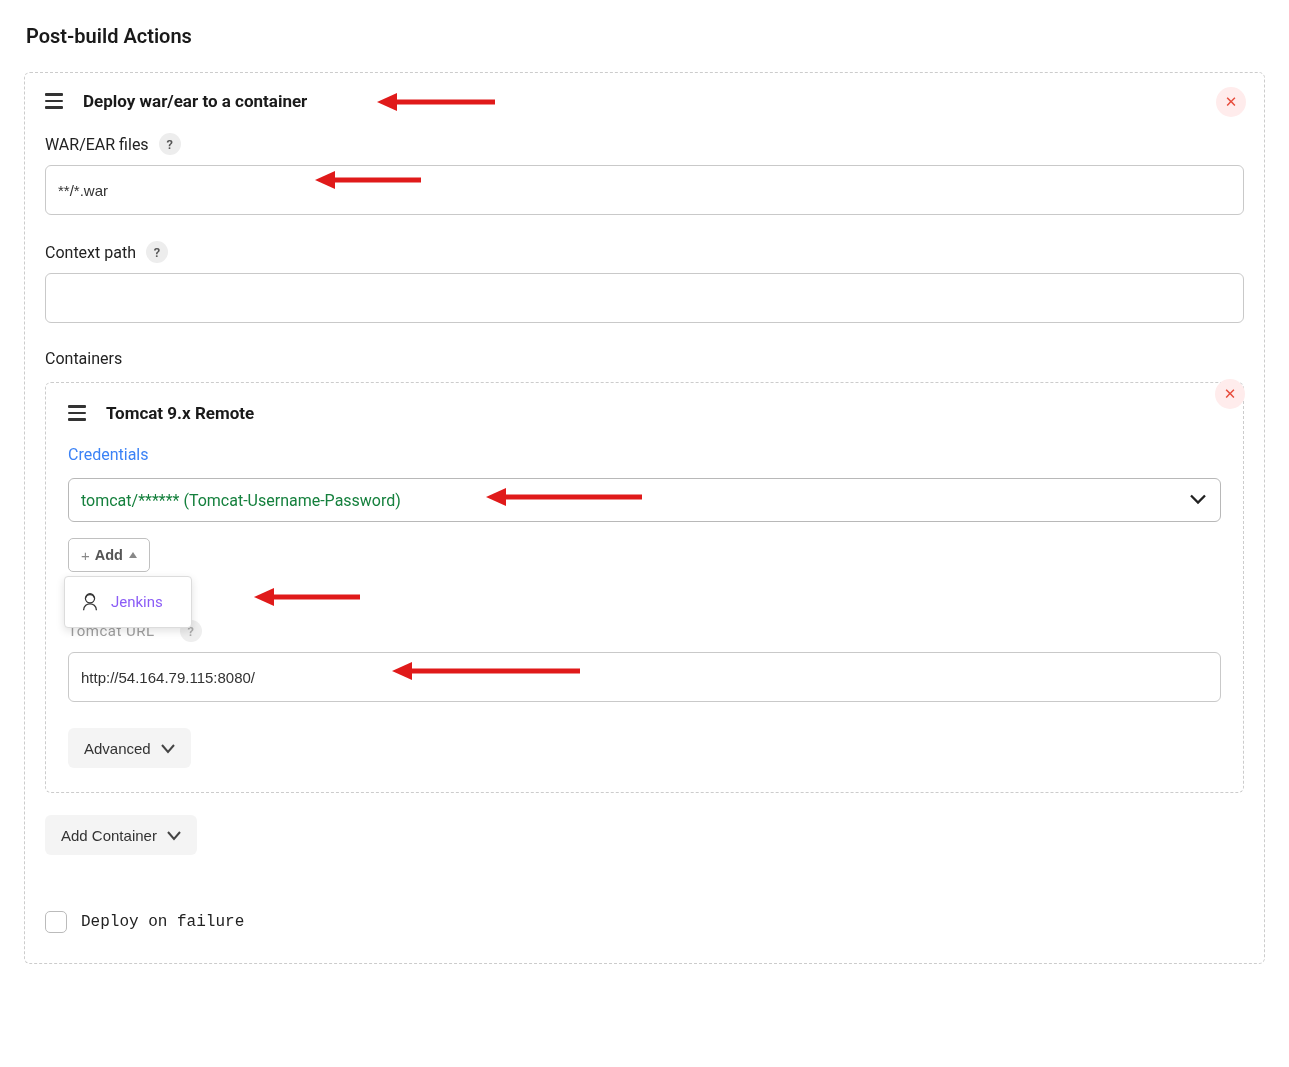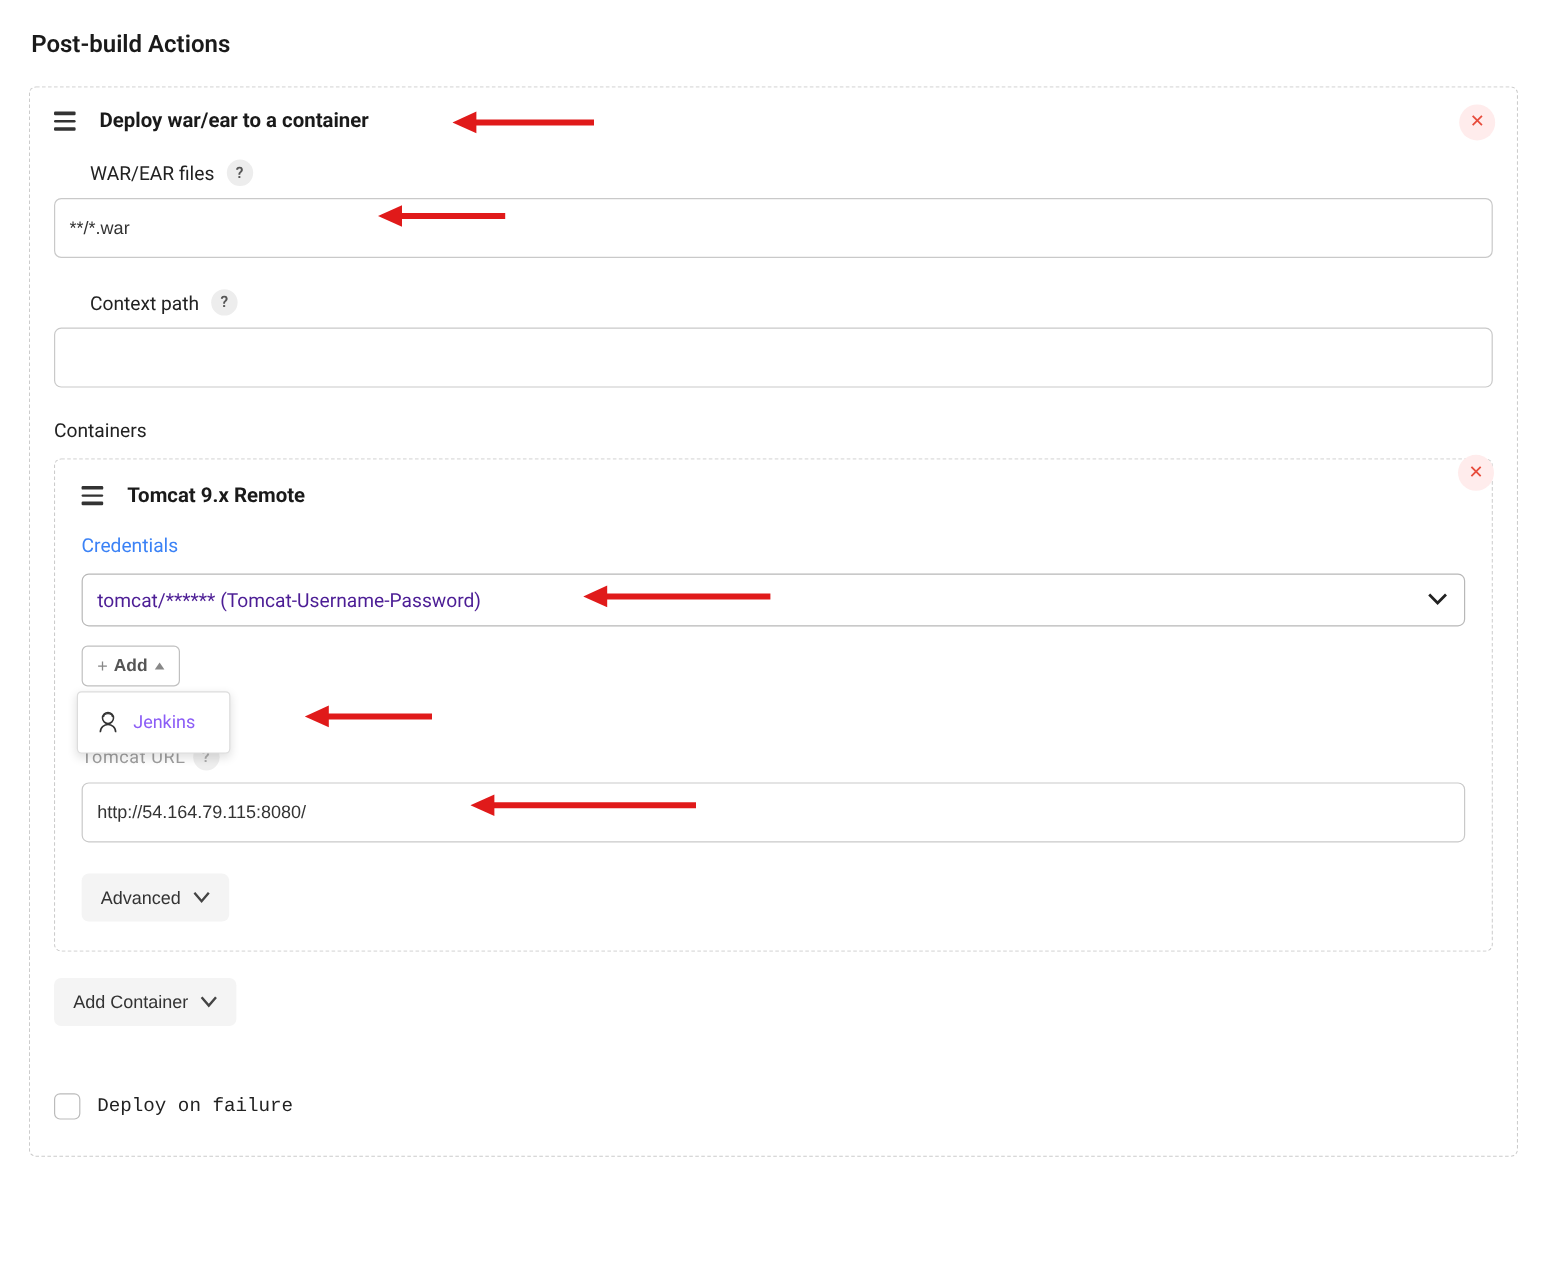--- a/index.html
+++ b/index.html
@@ -64,21 +64,20 @@
     line-height: 30px;
     text-align: center;
     cursor: pointer;
   }
   .field-block { margin-bottom: 26px; }
   .field-label-row {
     display: flex;
     align-items: center;
     gap: 10px;
     margin-bottom: 10px;
-    margin-left: 30px;
   }
   .field-label {
     font-size: 16px;
     color: #222;
   }
   .help-badge {
     display: inline-flex;
     width: 22px;
     height: 22px;
     border-radius: 50%;
@@ -130,21 +129,21 @@
     position: relative;
     width: 100%;
   }
   .select-box {
     width: 100%;
     height: 44px;
     border: 1px solid #b8b8b8;
     border-radius: 6px;
     padding: 0 40px 0 12px;
     font-size: 16px;
-    color: #4c1d95;
+    color: #15803d;
     background: #fff;
     display: flex;
     align-items: center;
     cursor: pointer;
   }
   .select-chevron {
     position: absolute;
     right: 14px;
     top: 50%;
     transform: translateY(-50%);
@@ -200,21 +199,21 @@
     cursor: pointer;
   }
   .jenkins-icon {
     width: 22px;
     height: 22px;
     display: inline-flex;
   }
   .ghost-label-covered {
     display: flex;
     align-items: center;
-    gap: 6px;
+    gap: 25px;
     font-size: 15px;
     color: #9e9e9e;
     margin-top: 48px;
     margin-bottom: 10px;
     padding-left: 0;
   }
   .pill-button {
     display: inline-flex;
     align-items: center;
     gap: 10px;

